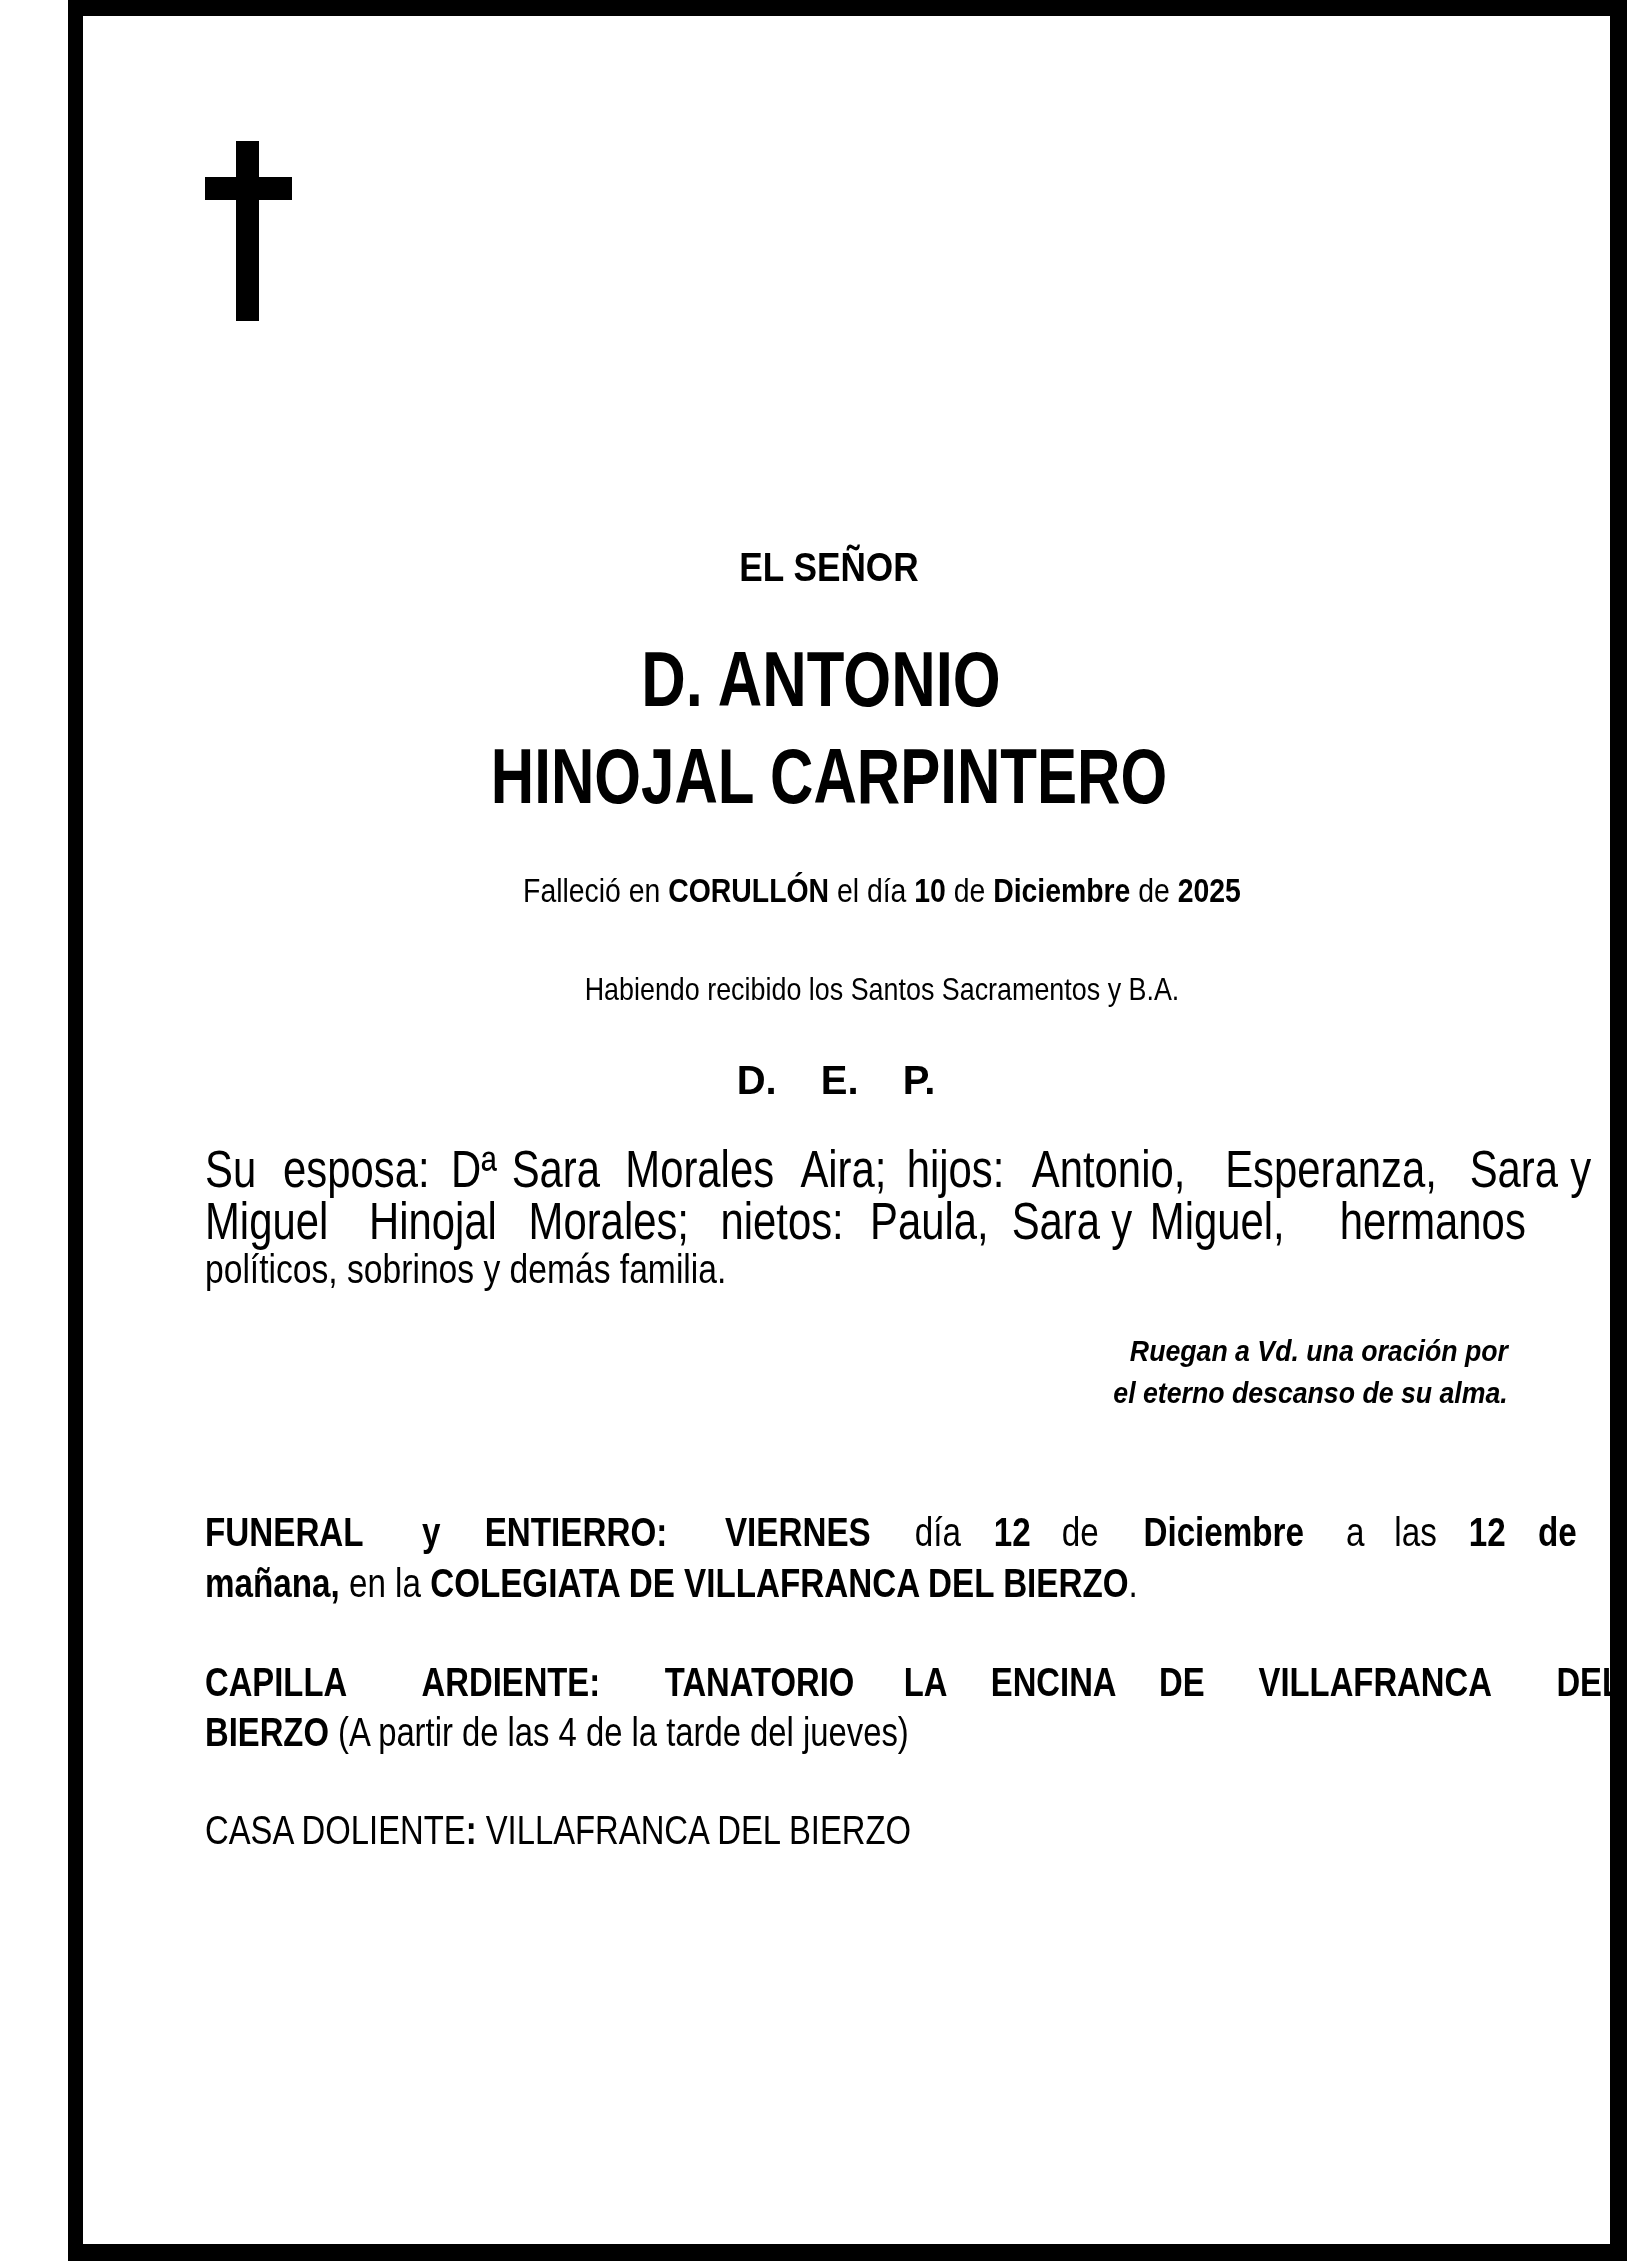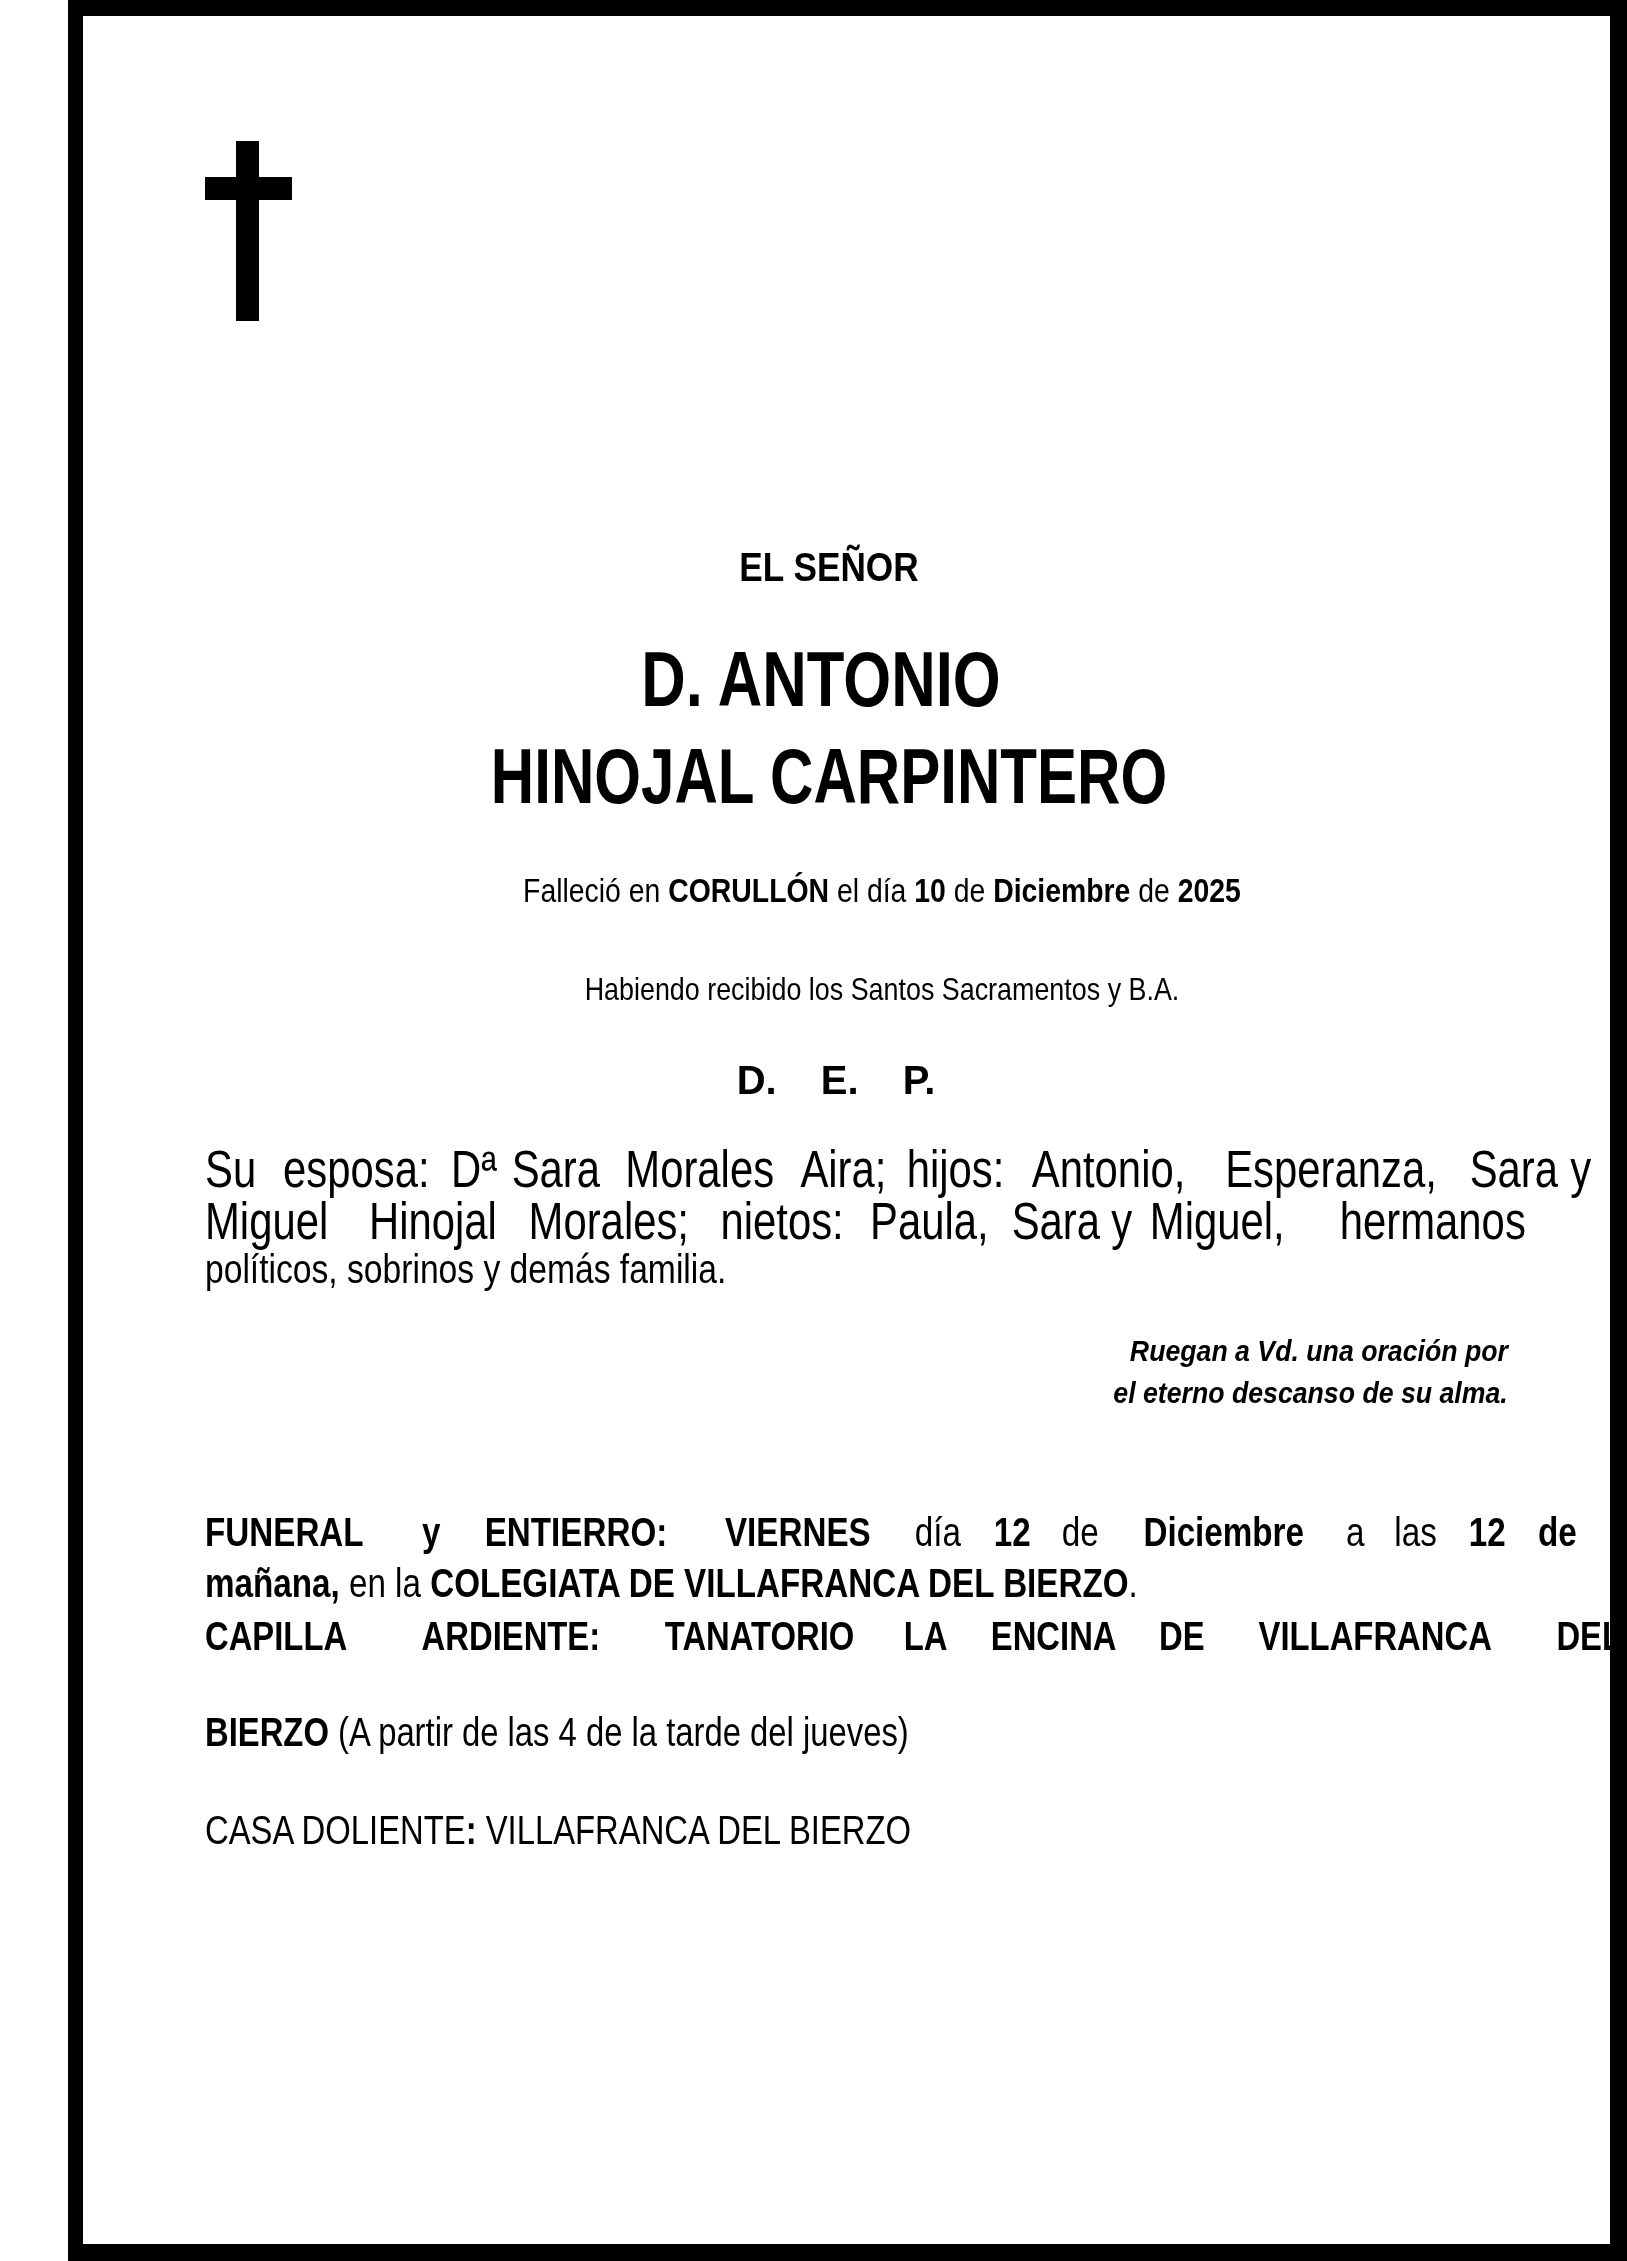--- a/index.html
+++ b/index.html
@@ -151,21 +151,21 @@
   .fun2-wrap {
     position: absolute;
     left: 205px;
     top: 1563px;
     font-size: 40px;
     white-space: nowrap;
     line-height: 1;
     transform-origin: left top;
     transform: scaleX(0.83);
   }
-  .cap1 { top: 1616px; }
+  .cap1 { top: 1662px; }
   .cap2-wrap {
     position: absolute;
     left: 205px;
     top: 1712px;
     font-size: 40px;
     white-space: nowrap;
     line-height: 1;
     transform-origin: left top;
     transform: scaleX(0.82);
   }

